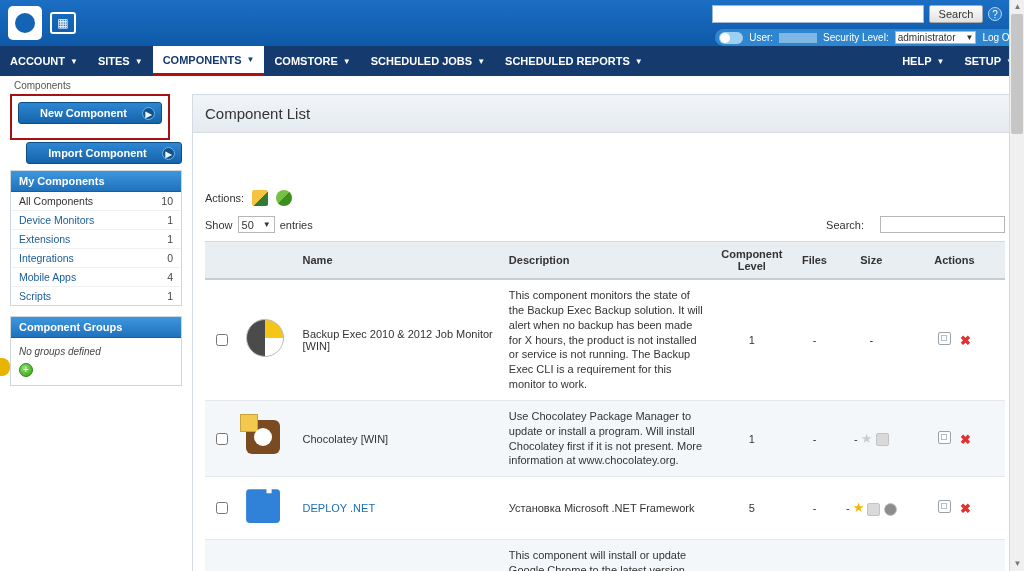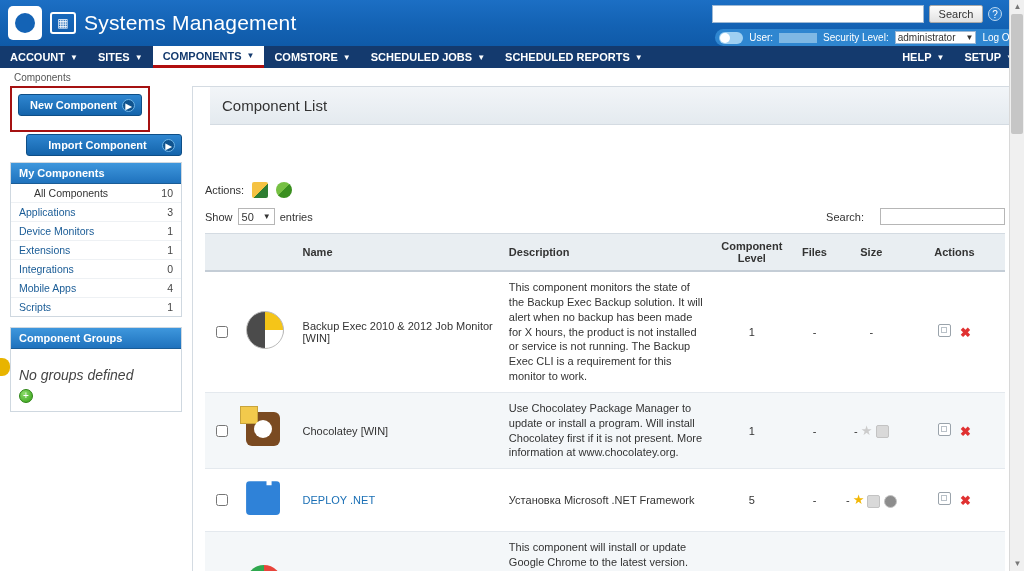--- a/index.html
+++ b/index.html
@@ -96,21 +96,21 @@
     background: #ffffff; color: #333;
     border: 1px solid #9fb9d4;
     height: 13px; font-size: 10px; padding: 0 2px;
     gap: 10px;
   }
   .sec-select .caret { font-size: 8px; }
   .logout { color: #fff; text-decoration: none; }
 
   
   .navbar {
-    height: 22px;
+    height: 30px;
     background: #143a6e;
     display: flex; align-items: stretch;
     position: relative;
     color: #fff;
   }
   .nav-item {
     display: flex; align-items: center;
     padding: 0 10px;
     font-size: 11px; font-weight: bold;
     color: #ffffff; cursor: pointer;
@@ -136,21 +136,21 @@
     padding: 0 6px 0 10px;
     gap: 10px;
   }
   .sidebar { width: 172px; flex: 0 0 172px; }
   .main { flex: 1 1 auto; }
 
   
   .redbox {
     border: 2px solid #a51111;
     padding: 6px 6px 8px 6px;
-    width: 140px;
+    width: 160px;
   }
   .blue-btn {
     display: flex; align-items: center;
     height: 22px;
     background: linear-gradient(to bottom,#2f86d0,#1464ab);
     border: 1px solid #0e4e86;
     border-radius: 3px;
     color: #fff; font-size: 11px; font-weight: bold;
     padding: 0 6px;
     margin-bottom: 6px;
@@ -182,44 +182,44 @@
   .panel-body { padding: 0; }
   .side-row {
     display: flex; justify-content: space-between;
     padding: 3px 8px;
     font-size: 10.5px;
     border-bottom: 1px solid #eef1f4;
   }
   .side-row:last-child { border-bottom: none; }
   .side-row a { color: #1a5c96; text-decoration: none; }
   .side-row .count { color: #444; }
-  .side-row.first a { color: #333; margin-left: 15px; }
+  .side-row.first a { color: #333; }
 
   .nogroups {
-    padding: 18px 8px 2px 8px;
-    font-style: italic; color: #444; font-size: 14px;
+    padding: 8px 8px 2px 8px;
+    font-style: italic; color: #444; font-size: 10px;
   }
   .add-green {
     margin: 4px 0 8px 8px;
     width: 14px; height: 14px; border-radius: 50%;
     background: radial-gradient(circle at 35% 30%, #8bdc6a, #35a016);
     border: 1px solid #2b8312;
     color: #fff; font-size: 10px; line-height: 12px; text-align: center;
   }
 
   
   .main-panel {
     border: 1px solid #d4dbe2;
     background: #ffffff;
   }
   .main-head {
     background: linear-gradient(to bottom,#f2f5f8,#e4eaef);
     border-bottom: 1px solid #d4dbe2;
     padding: 10px 12px;
-    font-size: 15px; color: #333; margin-left: 17px;
+    font-size: 15px; color: #333;
   }
   .main-body { padding: 10px 12px 0 12px; }
   .showing { font-size: 11px; color: #333; margin-bottom: 8px; }
   .actions-row {
     display: flex; align-items: center; gap: 8px;
     font-size: 11px; margin-bottom: 10px; margin-top: 47px;
   }
   .ic {
     width: 16px; height: 16px; display: inline-block;
     border-radius: 2px;
@@ -352,21 +352,20 @@
 </head>
 <body>
 
 <div id="app">
 
   <div class="topbar">
     <div class="logo-box">
       <div class="logo-inner"></div>
     </div>
     <div class="logo-glyph">▦</div>
-    <div class="app-title">Systems Management</div>
 
     <div class="top-search">
       <input type="text" value="" placeholder="" style="">
       <button class="btn-search">Search</button>
       <span class="help-circle">?</span>
     </div>
 
     <div class="userstrip">
       <span class="toggle-pill"></span>
       <span>User:</span>
@@ -434,24 +433,20 @@
           <span class="arrow-circle">▶</span>
         </div>
       </div>
 
       <div class="panel">
         <div class="panel-head">My Components</div>
         <div class="panel-body">
           <div class="side-row first">
             <a href="#">All Components</a>
             <span class="count">10</span>
-          </div>
-          <div class="side-row">
-            <a href="#">Applications</a>
-            <span class="count">3</span>
           </div>
           <div class="side-row">
             <a href="#">Device Monitors</a>
             <span class="count">1</span>
           </div>
           <div class="side-row">
             <a href="#">Extensions</a>
             <span class="count">1</span>
           </div>
           <div class="side-row">

